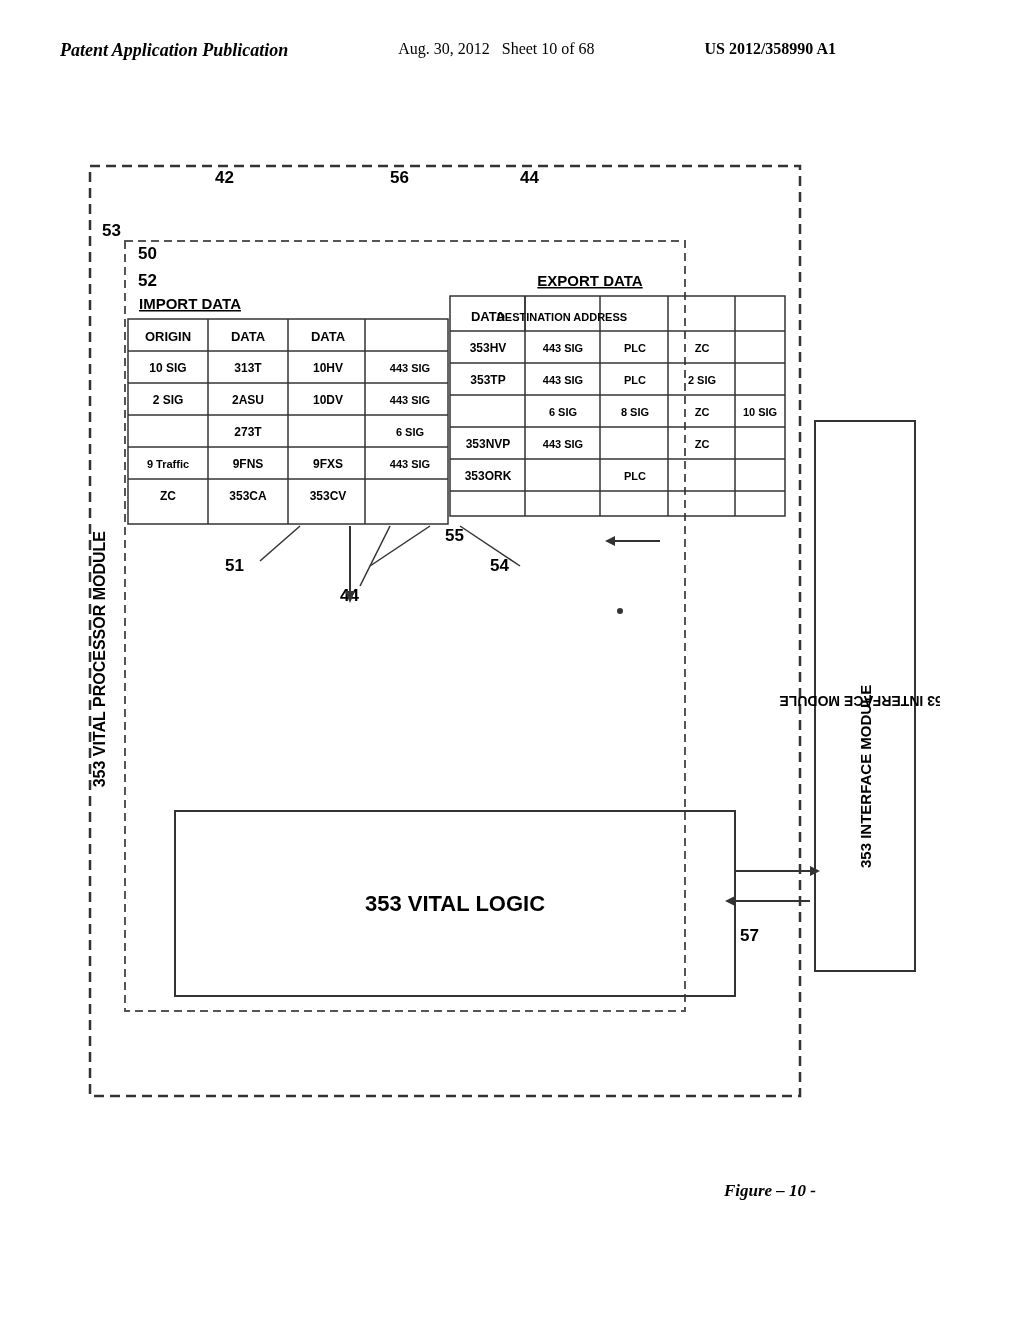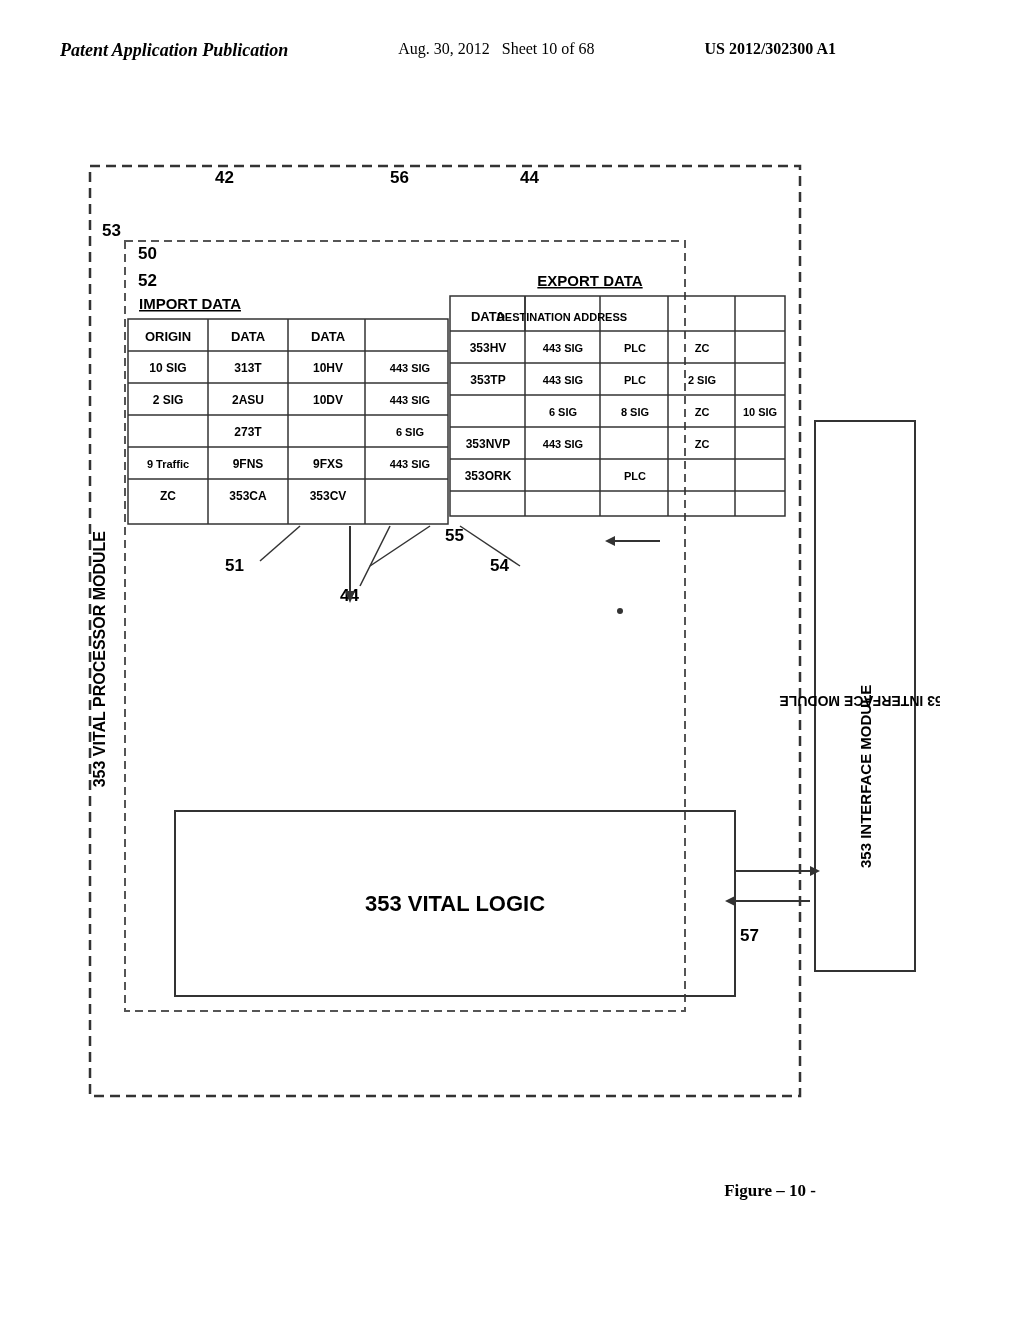--- a/index.html
+++ b/index.html
@@ -58,21 +58,21 @@
 <body>
 
 <div class="page">
 
   <div class="header">
     <div class="header-left">Patent Application Publication</div>
     <div class="header-center">
       <span>Aug. 30, 2012</span>&nbsp;&nbsp;
       <span>Sheet 10 of 68</span>
     </div>
-    <div class="header-right">US 2012/302300 A1</div>
+    <div class="header-right">US 2012/358990 A1</div>
   </div>
 
   <div class="main-content">
     <div class="diagram-container">
 
       <svg class="arrow-svg" width="880" height="1100" style="position:absolute;top:0;left:0;">
 
         <rect x="30" y="55" width="710" height="930" fill="none" stroke="#333" stroke-width="2.5" stroke-dasharray="10,6"></rect>
 
         <rect x="65" y="130" width="560" height="770" fill="none" stroke="#555" stroke-width="2" stroke-dasharray="8,5"></rect>
@@ -215,17 +215,17 @@
       </svg>
 
       <div style="position:absolute; top:420px; left:30px; width:65px; font-size:16px; font-weight:bold; font-family:Arial,sans-serif; writing-mode:vertical-rl; transform:rotate(180deg); text-align:center; line-height:1.2;">
         <span>353 VITAL PROCESSOR MODULE</span>
       </div>
 
       <div style="position:absolute; top:400px; left:758px; width:95px; height:530px; display:flex; align-items:center; justify-content:center; font-size:15px; font-weight:bold; font-family:Arial,sans-serif; writing-mode:vertical-rl; transform:rotate(180deg); text-align:center;">
         <span>353 INTERFACE MODULE</span>
       </div>
 
-      <div style="position:absolute; bottom:10px; right:20px; font-size:17px; font-weight:bold; font-family:'Times New Roman',serif; ">Figure – 10 -</div>
+      <div style="position:absolute; bottom:10px; right:20px; font-size:17px; font-weight:bold; font-family:'Times New Roman',serif; font-style:italic;">Figure – 10 -</div>
 
     </div>
   </div>
 </div>
 
 </body></html>

